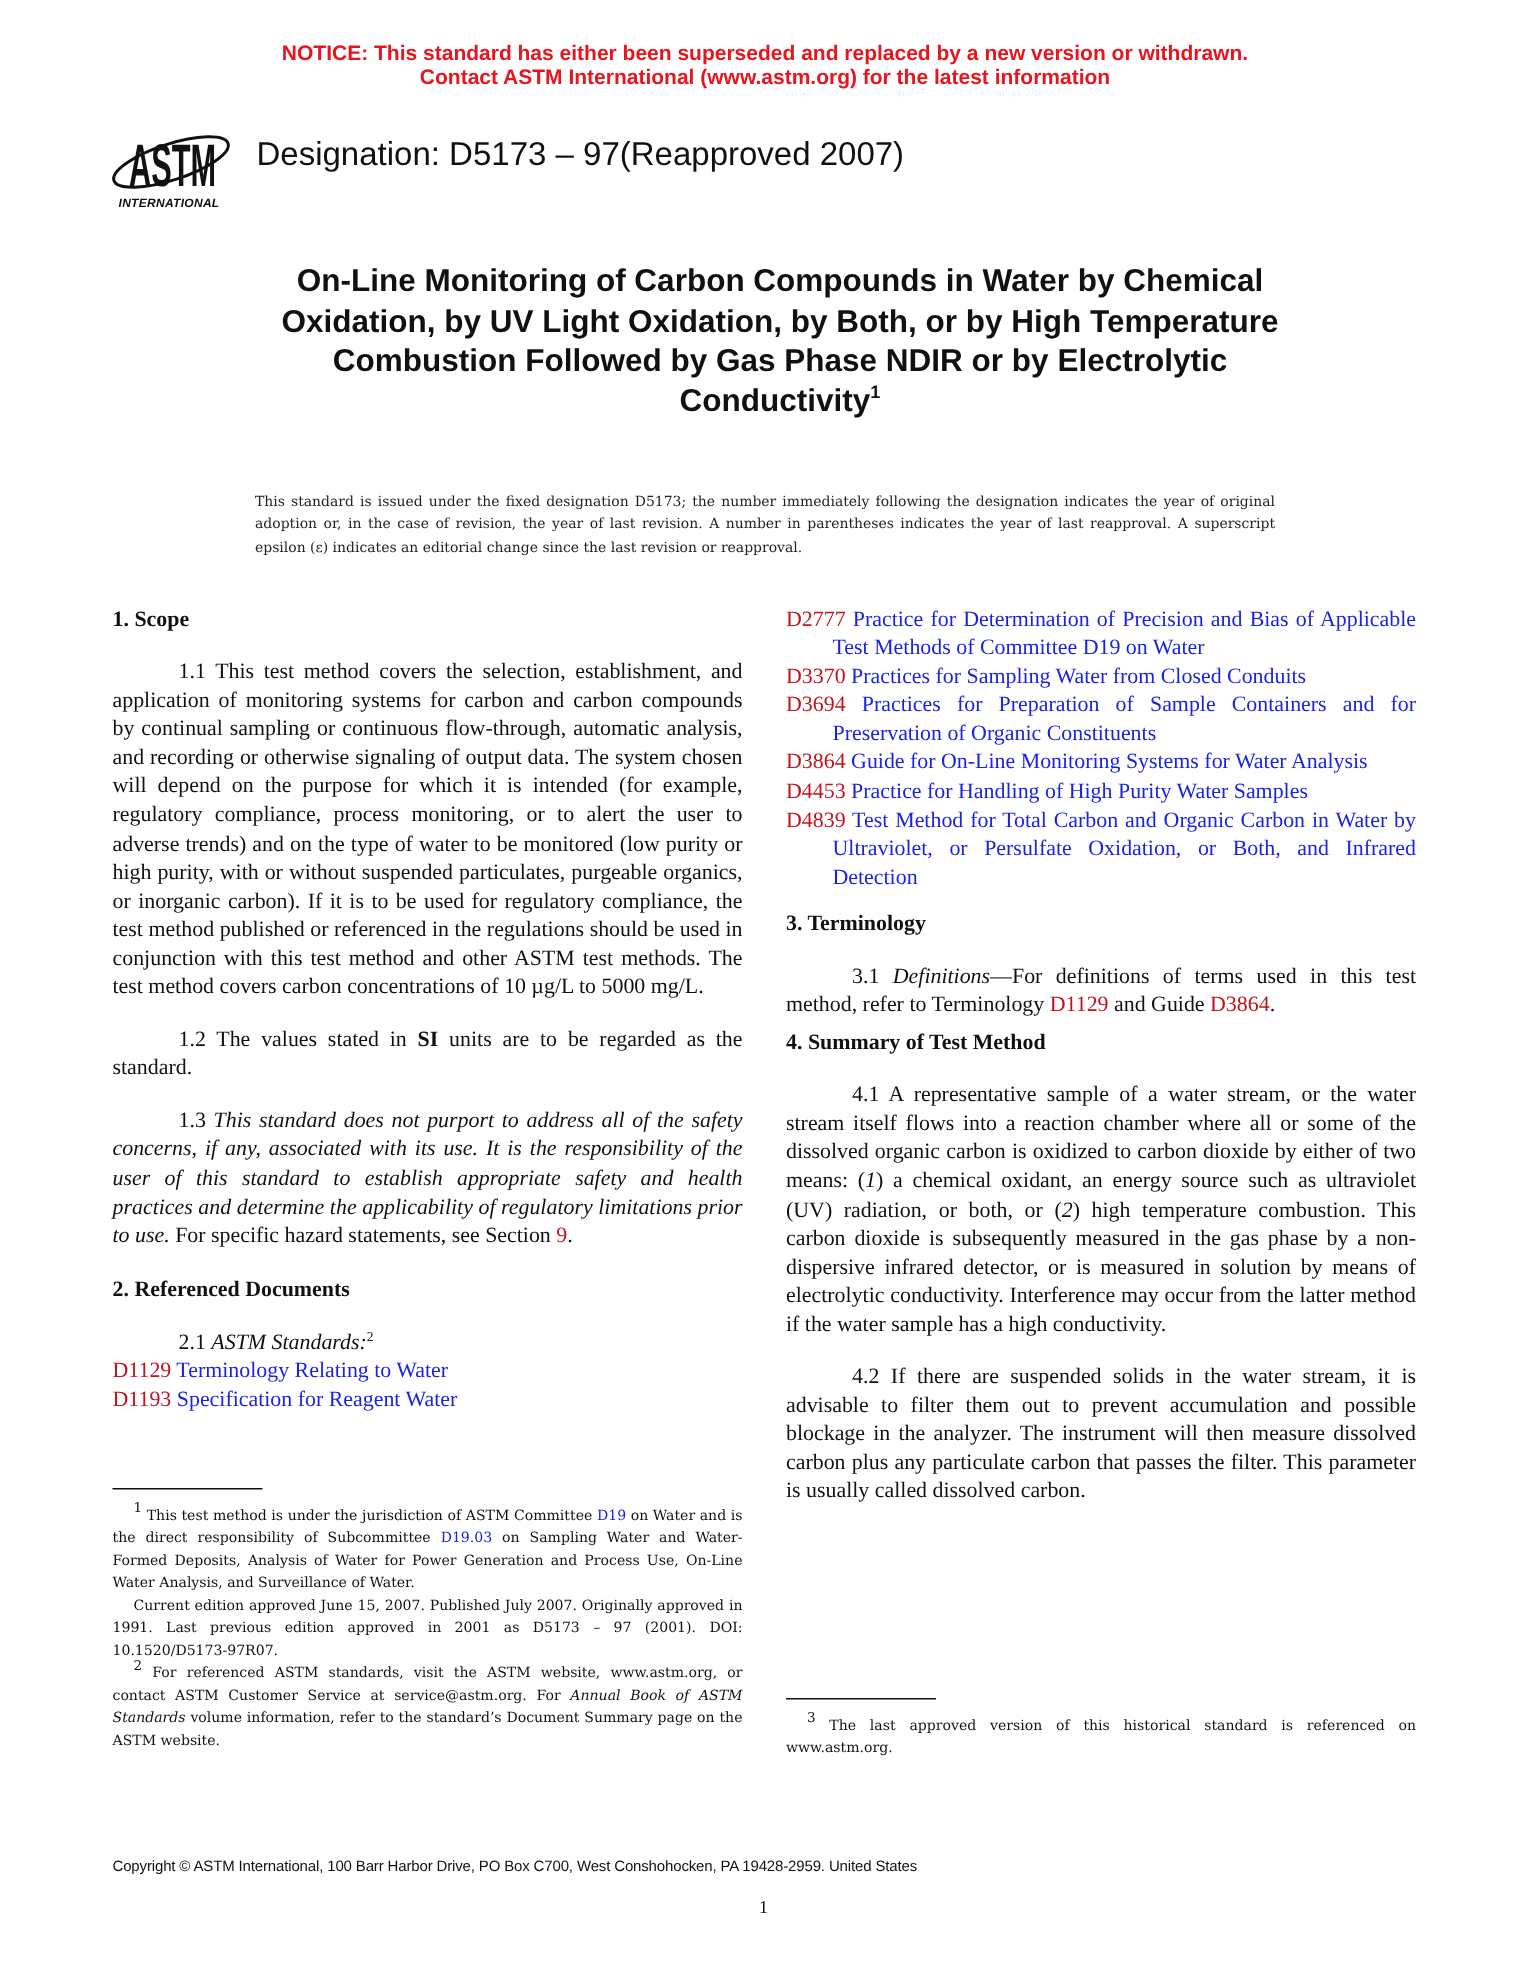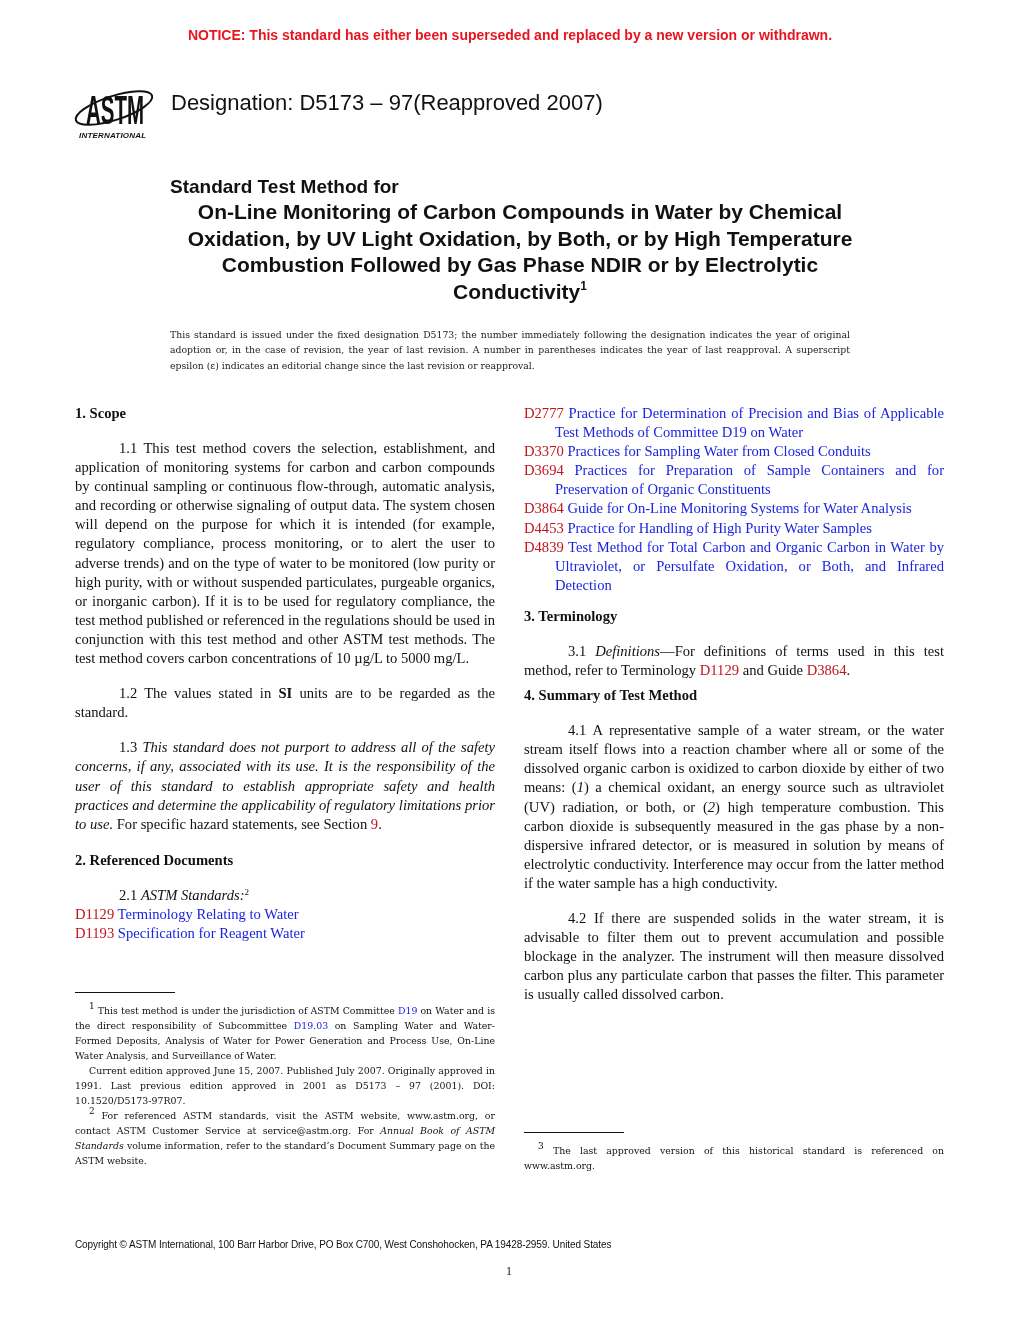--- a/index.html
+++ b/index.html
@@ -32,34 +32,34 @@
   .footnotes .fnind { text-indent: 14px; }
   .copyright { position: absolute; left: 75px; top: 1239px; font-family: "Liberation Sans", sans-serif; font-size: 10px; color: #111; letter-spacing: -0.1px; }
   .pagenum { position: absolute; left: 506px; top: 1264px; font-size: 12px; color: #111; }
   sup.s { font-size: 9px; vertical-align: 5px; line-height: 0; }
 </style>
 </head>
 <body>
 
 <div class="notice">
   <div>NOTICE: This standard has either been superseded and replaced by a new version or withdrawn.</div>
+  <div>Contact ASTM International (www.astm.org) for the latest information</div>
 </div>
 
 <div class="logo">
   <svg width="90" height="60" viewBox="0 0 90 60">
     <ellipse cx="42" cy="32" rx="40" ry="12" fill="none" stroke="#111" stroke-width="2" transform="rotate(-18 42 32)"></ellipse>
     <text x="14" y="48" font-family="Liberation Sans, sans-serif" font-weight="bold" font-size="40" fill="#111" textLength="58" lengthAdjust="spacingAndGlyphs">ASTM</text>
   </svg>
 </div>
 <div class="logo-caption">INTERNATIONAL</div>
 
 <div class="designation">Designation: D5173 – 97(Reapproved 2007)</div>
 
 <div class="title">
-  <div class="pre">Standard Test Method for</div>
   <div class="main"><span>On-Line Monitoring of Carbon Compounds in Water by Chemical Oxidation, by UV Light Oxidation, by Both, or by High Temperature Combustion Followed by Gas Phase NDIR or by Electrolytic Conductivity</span><sup>1</sup></div>
 </div>
 
 <div class="issued">This standard is issued under the fixed designation D5173; the number immediately following the designation indicates the year of original adoption or, in the case of revision, the year of last revision. A number in parentheses indicates the year of last reapproval. A superscript epsilon (ε) indicates an editorial change since the last revision or reapproval.</div>
 
 <div class="col col-left">
   <h2 class="sec">1.  Scope</h2>
   <p class="ind2">1.1 This test method covers the selection, establishment, and application of monitoring systems for carbon and carbon compounds by continual sampling or continuous flow-through, automatic analysis, and recording or otherwise signaling of output data. The system chosen will depend on the purpose for which it is intended (for example, regulatory compliance, process monitoring, or to alert the user to adverse trends) and on the type of water to be monitored (low purity or high purity, with or without suspended particulates, purgeable organics, or inorganic carbon). If it is to be used for regulatory compliance, the test method published or referenced in the regulations should be used in conjunction with this test method and other ASTM test methods. The test method covers carbon concentrations of 10 µg/L to 5000 mg/L.</p>
   <p class="ind2"><span>1.2</span><span> The values stated in </span><span class="bold">SI</span><span> units are to be regarded as the standard.</span></p>
   <p class="ind2"><span>1.3 </span><span class="italic">This standard does not purport to address all of the safety concerns, if any, associated with its use. It is the responsibility of the user of this standard to establish appropriate safety and health practices and determine the applicability of regulatory limitations prior to use.</span><span> For specific hazard statements, see Section </span><span class="ref">9</span><span>.</span></p>

